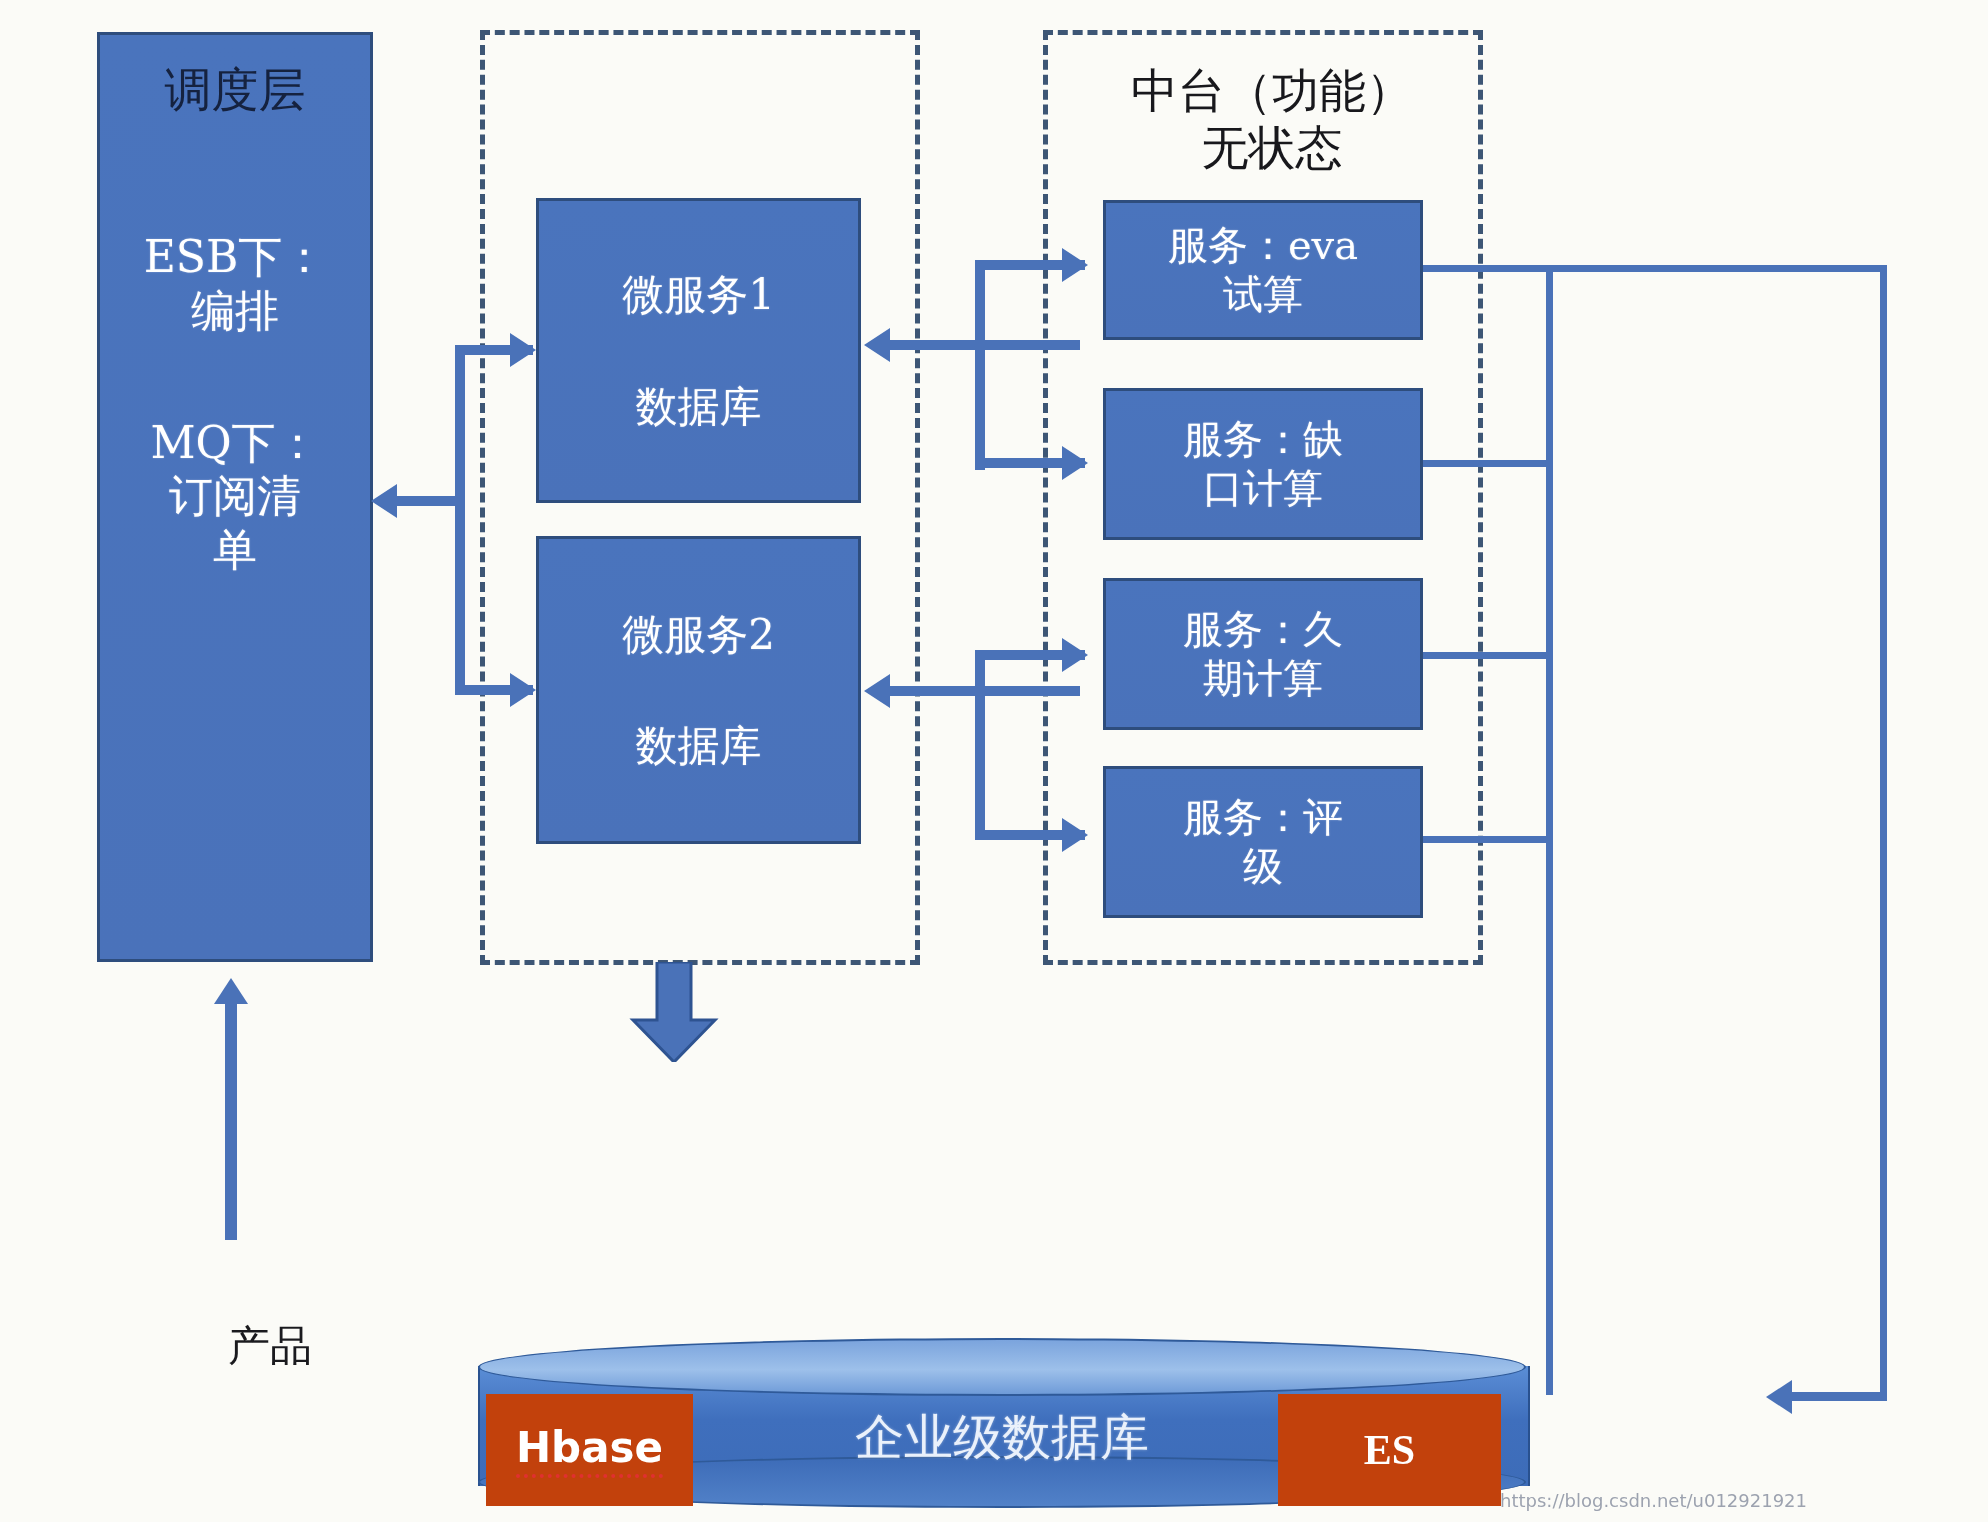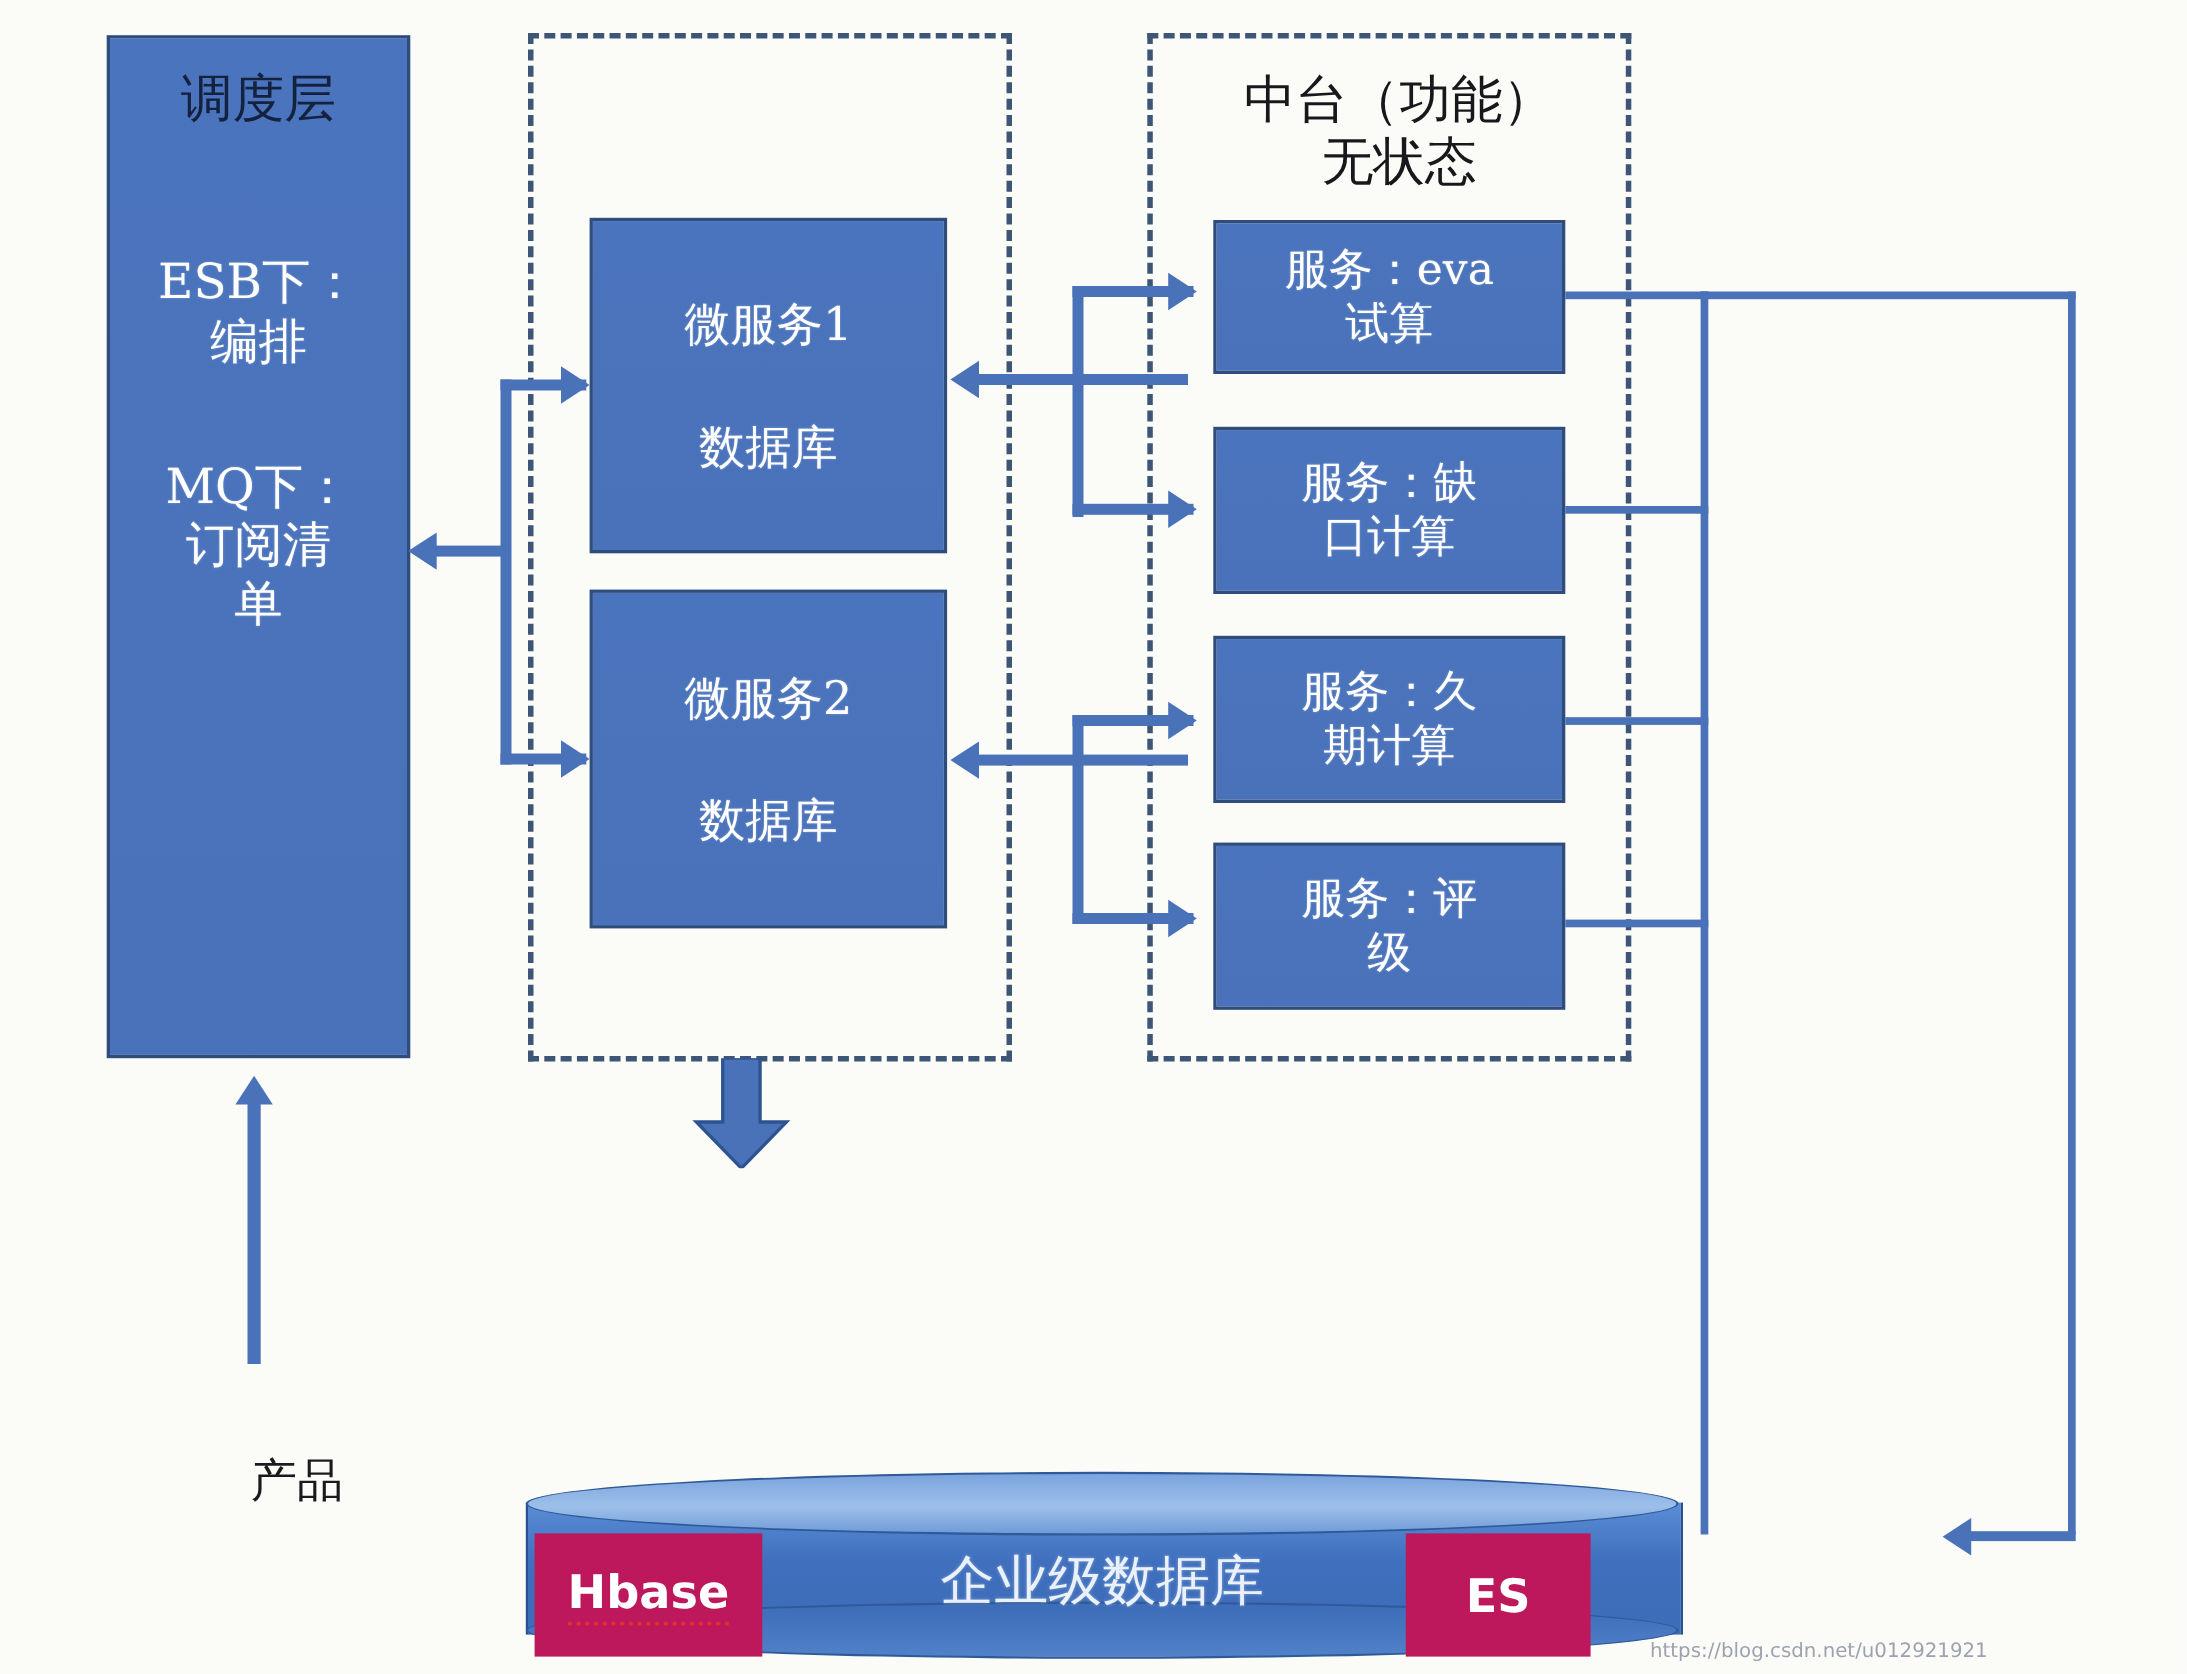--- a/index.html
+++ b/index.html
@@ -139,28 +139,28 @@
   #db-label {
     position: absolute; left: 0; top: 52px; width: 100%; height: 96px;
     display: flex; align-items: center; justify-content: center;
     color: #eaf1fb; font-size: 49px;
     font-family: "DejaVu Serif", "Liberation Serif", serif;
     text-shadow: 0 0 3px rgba(255,255,255,0.4);
     z-index: 3;
   }
   .db-tag {
     position: absolute; top: 56px; height: 112px;
-    background: #be185d;
+    background: #c2410c;
     display: flex; align-items: center; justify-content: center;
     color: #ffffff; font-size: 42px; font-weight: bold;
     font-family: "DejaVu Sans", "Liberation Sans", sans-serif;
     z-index: 4;
   }
   #db-tag-hbase { left: 8px; width: 207px; }
-  #db-tag-es    { left: 800px; width: 168px; }
+  #db-tag-es    { left: 800px; width: 223px; font-family: Liberation Serif, serif; }
   #hbase-text { position: relative; border-bottom: 4px dotted #e03030; padding-bottom: 2px; }
 
   
   #watermark {
     position: absolute; left: 1500px; top: 1490px;
     font-size: 18px; color: #8c93a3;
     font-family: "DejaVu Sans", "Liberation Sans", sans-serif;
     opacity: .85;
   }
 

